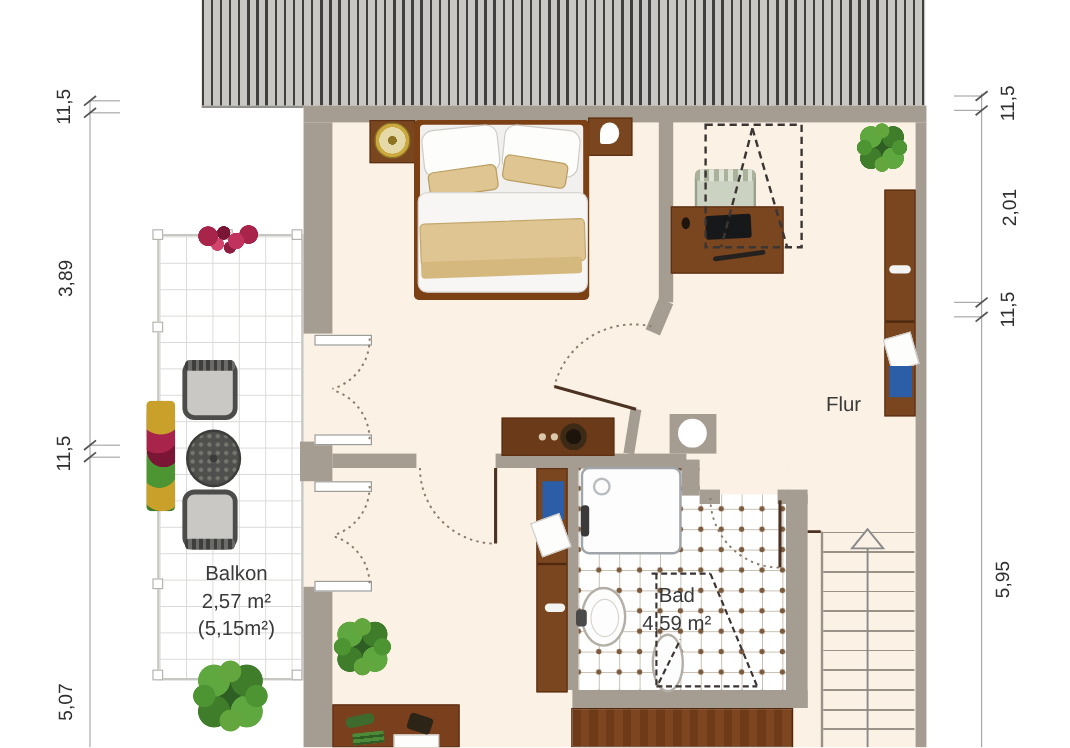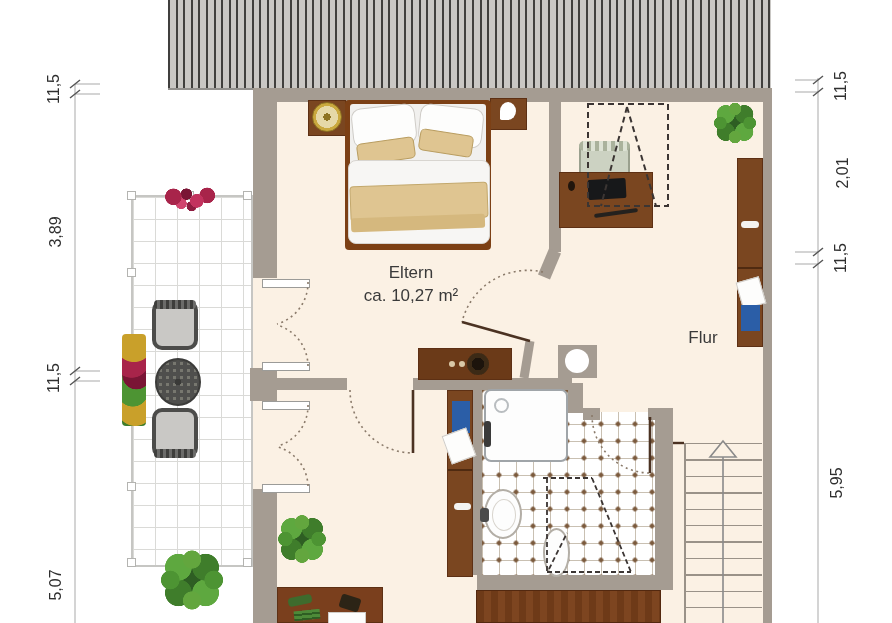--- a/index.html
+++ b/index.html
@@ -245,26 +245,31 @@
         <line x1="70" y1="98" x2="80" y2="90"></line>
       <line x1="70" y1="375" x2="80" y2="367"></line>
         <line x1="70" y1="385" x2="80" y2="377"></line>
       <line x1="813" y1="84" x2="823" y2="76"></line>
         <line x1="813" y1="96" x2="823" y2="88"></line>
       <line x1="813" y1="256" x2="823" y2="248"></line>
         <line x1="813" y1="268" x2="823" y2="260"></line>
     </g>
   </svg>
 
-  <div class="room-label label-layer" style="left:411px;top:284px;">
-    <div>Eltern</div>
-    <div>ca. 10,27 m²</div>
-  </div>
   <div class="room-label label-layer" style="left:666px;top:337px;margin-left:37px;">
     <div>Flur</div>
+  </div>
+  <div class="room-label label-layer" style="left:564px;top:508px;">
+    <div>Bad</div>
+    <div>4,59 m²</div>
+  </div>
+  <div class="room-label label-layer" style="left:197px;top:501px;">
+    <div>Balkon</div>
+    <div>2,57 m²</div>
+    <div>(5,15m²)</div>
   </div>
 
   <div class="dim-label" style="left:54px;top:89px;">11,5</div>
   <div class="dim-label" style="left:56px;top:232px;">3,89</div>
   <div class="dim-label" style="left:54px;top:378px;">11,5</div>
   <div class="dim-label" style="left:56px;top:585px;">5,07</div>
   <div class="dim-label" style="left:841px;top:86px;">11,5</div>
   <div class="dim-label" style="left:843px;top:173px;">2,01</div>
   <div class="dim-label" style="left:841px;top:258px;">11,5</div>
   <div class="dim-label" style="left:837px;top:483px;">5,95</div>

